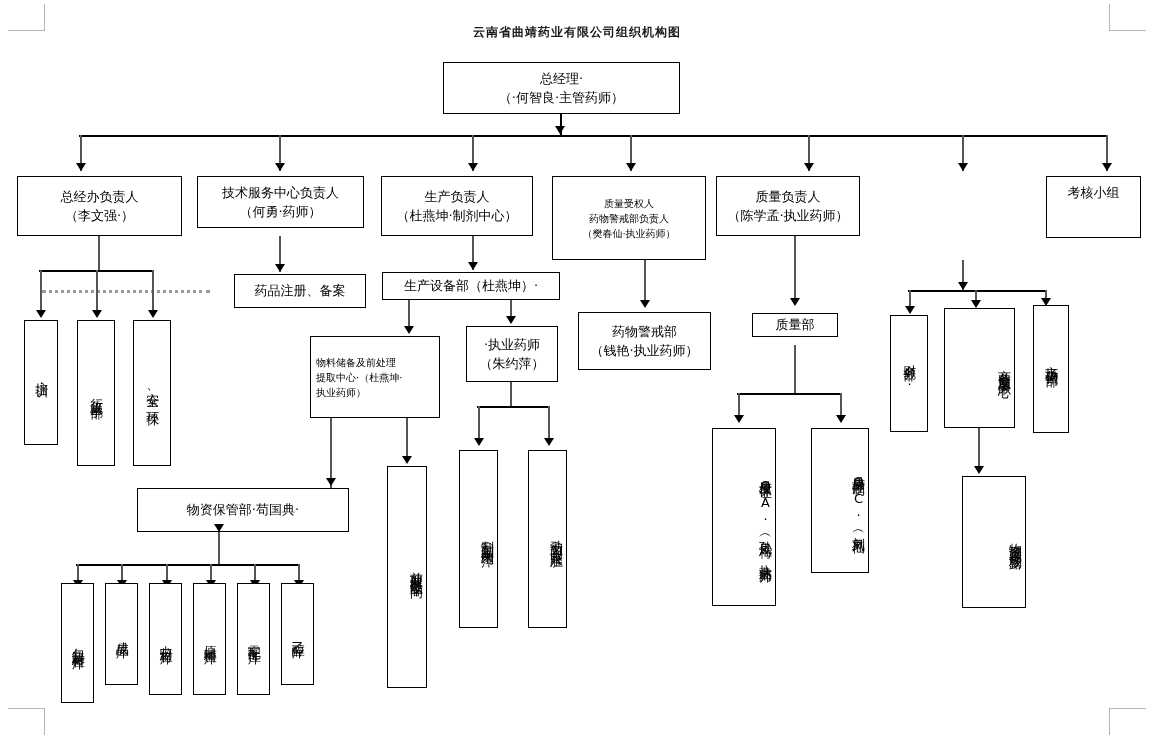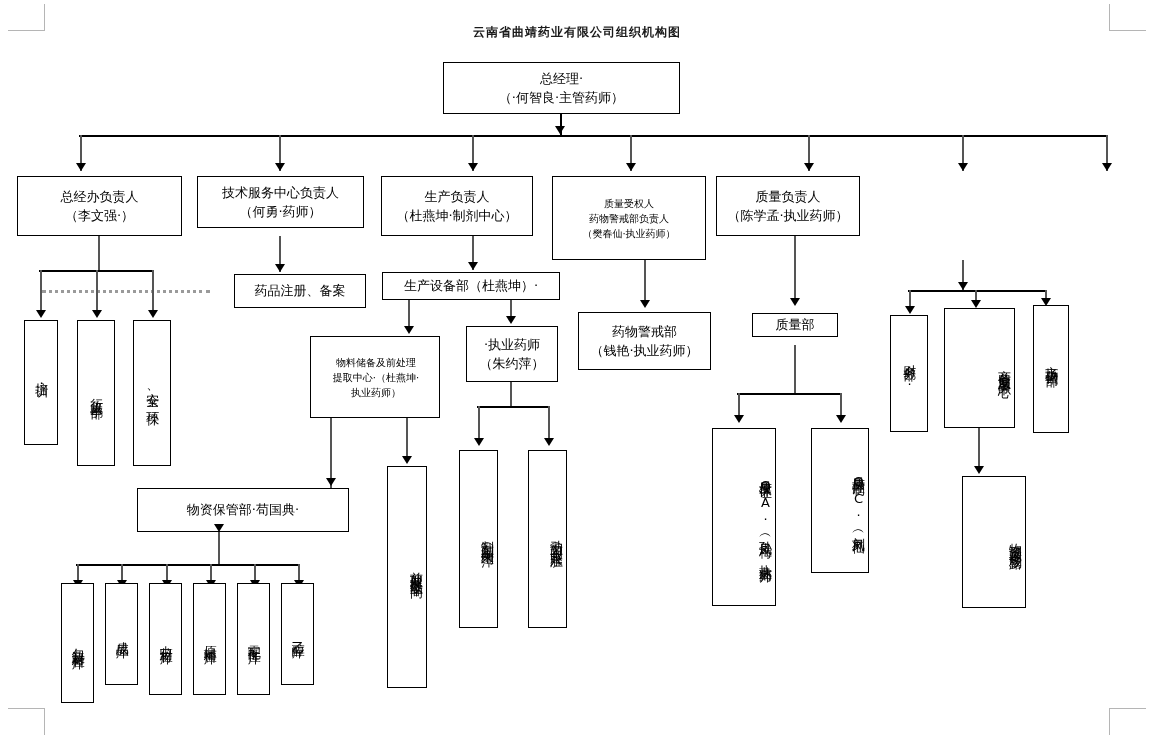--- a/index.html
+++ b/index.html
@@ -101,20 +101,23 @@
     <span>药物警戒部负责人</span>
     <span>（樊春仙·执业药师）</span>
   </div>
 
   <div class="box" style="left:716px;top:176px;width:144px;height:60px;flex-direction:column;">
     <span>质量负责人</span>
     <span>（陈学孟·执业药师）</span>
   </div>
 
 
+  <div class="box" style="left:1046px;top:176px;width:95px;height:62px;align-items:flex-start;padding-top:6px;">
+    <span>考核小组</span>
+  </div>
 
   <div class="ln v" style="left:98px;top:236px;height:34px;"></div>
   <div class="ln h blk" style="left:39px;top:270px;width:115px;"></div>
   <div class="dotted" style="left:42px;top:290px;width:168px;"></div>
 
   <div class="ln v" style="left:40px;top:270px;height:44px;"></div>
   <div class="arw" style="left:36px;top:310px;"></div>
   <div class="ln v" style="left:96px;top:270px;height:44px;"></div>
   <div class="arw" style="left:92px;top:310px;"></div>
   <div class="ln v" style="left:152px;top:270px;height:44px;"></div>
@@ -140,21 +143,21 @@
   <div class="arw" style="left:468px;top:262px;"></div>
   <div class="box" style="left:382px;top:272px;width:178px;height:28px;">
     <span>生产设备部（杜燕坤）·</span>
   </div>
 
   <div class="ln v" style="left:408px;top:300px;height:32px;"></div>
   <div class="arw" style="left:404px;top:326px;"></div>
   <div class="ln v" style="left:510px;top:300px;height:22px;"></div>
   <div class="arw" style="left:506px;top:316px;"></div>
 
-  <div class="box small" style="left:310px;top:336px;width:130px;height:82px;flex-direction:column;align-items:center;text-align:left;padding-left:5px;">
+  <div class="box small" style="left:310px;top:336px;width:130px;height:82px;flex-direction:column;align-items:flex-start;text-align:left;padding-left:5px;">
     <span>物料储备及前处理</span>
     <span>提取中心·（杜燕坤·</span>
     <span>执业药师）</span>
   </div>
 
   <div class="box" style="left:466px;top:326px;width:92px;height:56px;flex-direction:column;">
     <span>·执业药师</span>
     <span>（朱约萍）</span>
   </div>
 

